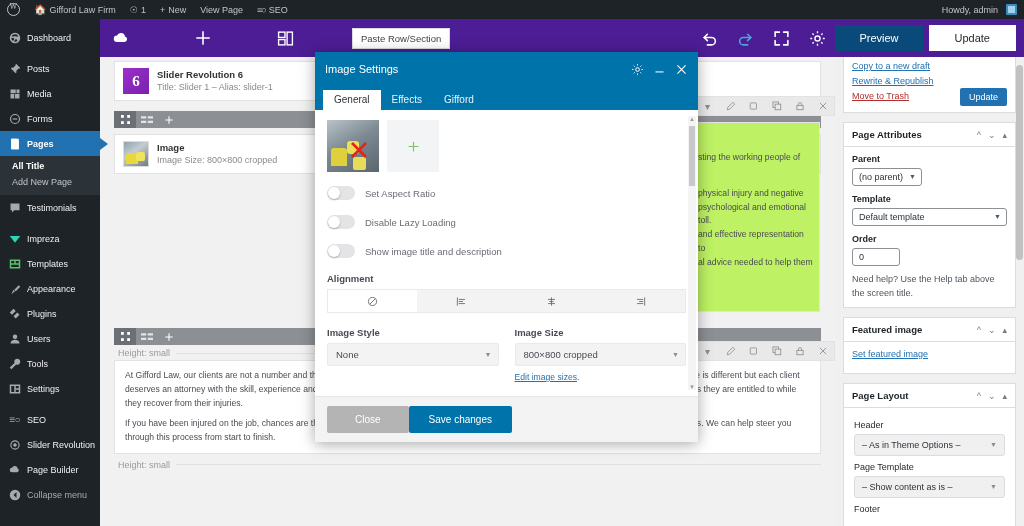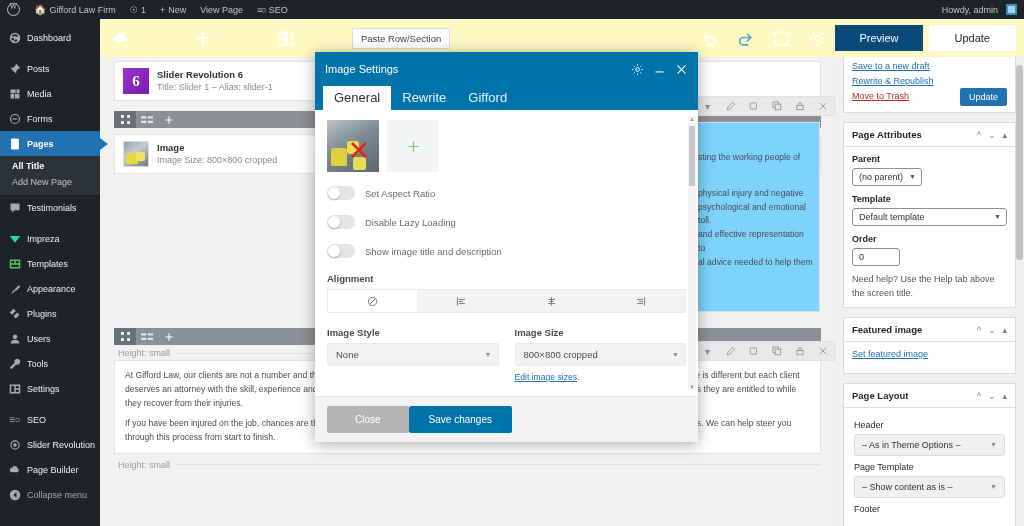--- a/index.html
+++ b/index.html
@@ -67,21 +67,21 @@
   .menu-sep { height: 6px; }
   .submenu { background: #2c3338; padding: 2px 0 5px 0; }
   .submenu-item { padding: 3px 0 3px 12px; font-size: 9px; color: #c3c4c7; }
   .submenu-item.current { color: #fff; font-weight: bold; }
   .menu-item.dim { color: #a7aaad; }
   svg.mi { display: block; }
 
   
   #builderbar {
     position: absolute; top: 19px; left: 100px; width: 924px; height: 38px;
-    background: #fef9c3; display: flex; align-items: center; z-index: 300; gap: 40px;
+    background: #4c1d95; display: flex; align-items: center; z-index: 300; gap: 40px;
   }
   .bb-btn {
     width: 42px; height: 38px; display: flex; align-items: center;
     justify-content: center; color: #fff;
   }
   .bb-paste {
     background: #fff; color: #444; font-size: 9.5px;
     padding: 4px 8px; margin-left: 6px; border: 1px solid #dcdcdc;
   }
   .bb-right { margin-left: auto; display: flex; align-items: center; height: 38px; }
@@ -216,21 +216,21 @@
   }
   .modal-head {
     background: #0073aa; height: 34px; display: flex; align-items: center;
     padding: 0 10px; color: #fff;
   }
   .modal-title { font-size: 11px; }
   .modal-head-ctrls { margin-left: auto; display: flex; align-items: center; gap: 9px; }
   .mh-ico { color: #fff; font-size: 13px; line-height: 1; display: flex; }
   .modal-tabs { background: #0073aa; height: 24px; display: flex; align-items: flex-end; padding-left: 8px; }
   .mtab {
-    font-size: 13px; color: #e8f3fa; padding: 4px 11px 5px 11px;
+    font-size: 10px; color: #e8f3fa; padding: 4px 11px 5px 11px;
   }
   .mtab.active { background: #fff; color: #2c3338; }
   .modal-body { flex: 1; overflow: hidden; position: relative; padding: 10px 12px 0 12px; }
   .img-row { display: flex; gap: 8px; margin-bottom: 14px; }
   .img-thumb {
     width: 52px; height: 52px; overflow: hidden; position: relative;
     background: #9aa7ae;
   }
   .img-thumb .bg1 { position: absolute; inset: 0; background: linear-gradient(150deg,#b9c3c9 0%,#7d8a92 45%,#5b666d 100%); }
   .img-thumb .h1 { position: absolute; left: 4px; bottom: 6px; width: 16px; height: 18px; background: #dfd13c; border-radius: 3px 3px 0 0; }
@@ -684,34 +684,34 @@
         <path d="M5.5 7V5a2.5 2.5 0 015 0v2"></path>
       </svg>
   </div>
   <div class="tool-ico">
     <svg width="10" height="10" viewBox="0 0 16 16" stroke="#8b8b92" stroke-width="1.4">
         <path d="M3 3l10 10M13 3L3 13"></path>
       </svg>
   </div>
 </div>
 
-<div style="position:absolute;left:698px;top:122px;width:122px;height:190px;background:#7dd3fc;border-right:1px solid #e2e2e2;border-top:1px solid #e2e2e2;border-bottom:1px solid #e2e2e2;font-size:8.6px;line-height:1.6;color:#4a4a55;padding:28px 6px 0 0;z-index:305;overflow:hidden">
+<div style="position:absolute;left:698px;top:122px;width:122px;height:190px;background:#bef264;border-right:1px solid #e2e2e2;border-top:1px solid #e2e2e2;border-bottom:1px solid #e2e2e2;font-size:8.6px;line-height:1.6;color:#4a4a55;padding:28px 6px 0 0;z-index:305;overflow:hidden">
   <div>sting the working people of</div>
   <div style="height:22px"></div>
   <div>physical injury and negative</div>
   <div>psychological and emotional toll.</div>
   <div>and effective representation to</div>
   <div>al advice needed to help them</div>
 </div>
 
 <div id="rightbar">
 
   <div class="panel" style="border-top:0;margin-top:0;">
     <div class="pub-links" style="padding-top:4px">
-      <span class="pub-link">Save to a new draft</span>
+      <span class="pub-link">Copy to a new draft</span>
       <span class="pub-link">Rewrite &amp; Republish</span>
       <span class="pub-link danger">Move to Trash</span>
       <span class="btn-update-small">Update</span>
     </div>
   </div>
 
   <div class="panel">
     <div class="panel-head">
       <span class="panel-title">Page Attributes</span>
       <span class="panel-ctrls">
@@ -798,21 +798,21 @@
       <span class="mh-ico">
         <svg width="13" height="13" viewBox="0 0 16 16" stroke="#fff" stroke-width="1.4">
             <path d="M3 3l10 10M13 3L3 13"></path>
           </svg>
       </span>
     </span>
   </div>
 
   <div class="modal-tabs">
     <div class="mtab active">General</div>
-    <div class="mtab">Rewrite</div>
+    <div class="mtab">Effects</div>
     <div class="mtab">Gifford</div>
   </div>
 
   <div class="modal-body">
 
     <div class="img-row">
       <div class="img-thumb">
         <span class="bg1"></span>
         <span class="h1"></span>
         <span class="h2"></span>

